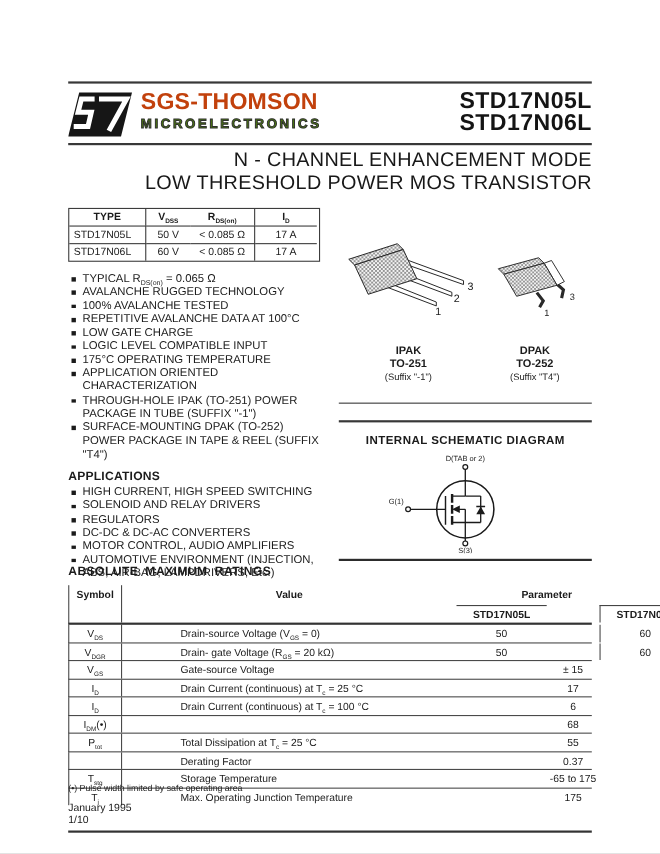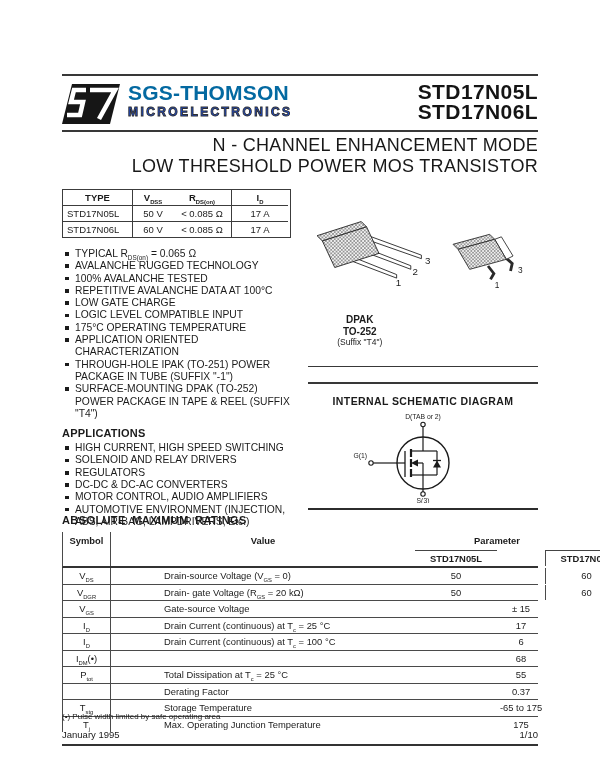--- a/index.html
+++ b/index.html
@@ -3,22 +3,22 @@
 <meta charset="utf-8">
 <style>
   html,body{margin:0;padding:0;background:#cfcfcf;}
   .page{width:600px;height:776px;position:relative;background:#ffffff;
         font-family:"Liberation Sans","DejaVu Sans",sans-serif;color:#1b1b1b;overflow:hidden;margin:0 auto;}
   .rule{background:#383838;}
   #top-rule{position:absolute;left:62px;width:476px;top:74px;height:2px;}
   #header{position:absolute;left:62px;width:476px;top:82px;display:flex;justify-content:space-between;align-items:flex-start;}
   .logo-wrap{display:flex;gap:8px;align-items:flex-start;}
   .brand-text{padding-top:1px;}
-  .brand-name{font-size:21px;font-weight:bold;line-height:20px;color:#0369a1;letter-spacing:0.2px;}
-  .brand-sub{font-size:12px;font-weight:bold;letter-spacing:2.4px;color:#1d4ed8;-webkit-text-stroke:0.9px #2e2e2e;margin-top:2px;}
+  .brand-name{font-size:21px;font-weight:bold;line-height:20px;color:#c2410c;letter-spacing:0.2px;}
+  .brand-sub{font-size:12px;font-weight:bold;letter-spacing:2.4px;color:#4d7c0f;-webkit-text-stroke:0.9px #2e2e2e;margin-top:2px;}
   .parts{text-align:right;font-weight:bold;font-size:21px;line-height:20px;letter-spacing:0.4px;color:#141414;}
   #header-rule{position:absolute;left:62px;width:476px;top:130px;height:2px;}
   #title{position:absolute;left:62px;width:476px;top:135px;text-align:right;font-size:18px;line-height:21px;letter-spacing:0.3px;color:#181818;}
   #columns{position:absolute;left:62px;width:476px;top:189px;display:flex;gap:14px;}
   .left-col{width:232px;flex:none;}
   .right-col{flex:1;min-width:0;}
 
   
   .type-table{display:grid;grid-template-columns:70px 40px 59px 56px;border:1px solid #3c3c3c;font-size:9.5px;width:227px;}
   .tt-cell{padding:3px 2px 2px;text-align:center;line-height:10px;}
@@ -67,21 +67,21 @@
   .brow .c-sym{text-align:center;border-right:1px solid #4a4a4a;padding-top:3px;}
   .brow .c-par{text-align:left;padding-left:5px;padding-top:3px;}
   .brow .c-val{text-align:center;padding-top:3px;}
   .brow .c-val2{border-left:1px solid #4a4a4a;}
   .brow .c-span{grid-column:3/5;}
   .brow .c-unit{text-align:center;padding-top:3px;}
   sub{font-size:0.62em;line-height:0;}
 
   .footnote{position:absolute;left:62px;top:712px;font-size:8px;color:#222;}
   #footer{position:absolute;left:62px;width:476px;top:729px;display:flex;justify-content:space-between;
-          font-size:9.5px;padding-bottom:4px;border-bottom:2px solid #333;color:#181818;}
+          font-size:9.5px;padding-bottom:4px;border-bottom:2px solid #333;color:#181818;flex-direction:column;}
 </style>
 </head>
 <body>
 
 <div class="page">
 
   <div class="rule" id="top-rule"></div>
 
   <div id="header">
     <div class="logo-wrap">
@@ -170,20 +170,25 @@
           <polyline points="54,44 61,53 57,60" fill="none" stroke="#2a2a2a" stroke-width="3.4"></polyline>
           <polygon points="62,12 76,36 84,32 70,9" fill="#ffffff" stroke="#222" stroke-width="1"></polygon>
           <polygon points="12,18 56,6 62,12 18,24" fill="url(#mesh)" stroke="#222" stroke-width="1"></polygon>
           <polygon points="18,24 62,12 76,36 32,48" fill="url(#mesh)" stroke="#222" stroke-width="1"></polygon>
           <text x="90" y="52" font-size="10" fill="#1b1b1b">3</text>
           <text x="62" y="70" font-size="10" fill="#1b1b1b">1</text>
         </svg>
       </div>
 
       <div class="pkg-labels">
+        <div class="pkg-label-block ipak">
+          <div class="pkg-name">IPAK</div>
+          <div class="pkg-type">TO-251</div>
+          <div class="pkg-suffix">(Suffix "-1")</div>
+        </div>
         <div class="pkg-label-block dpak">
           <div class="pkg-name">DPAK</div>
           <div class="pkg-type">TO-252</div>
           <div class="pkg-suffix">(Suffix "T4")</div>
         </div>
       </div>
 
       <div class="rc-rule1"></div>
       <div class="rc-rule2"></div>
 

